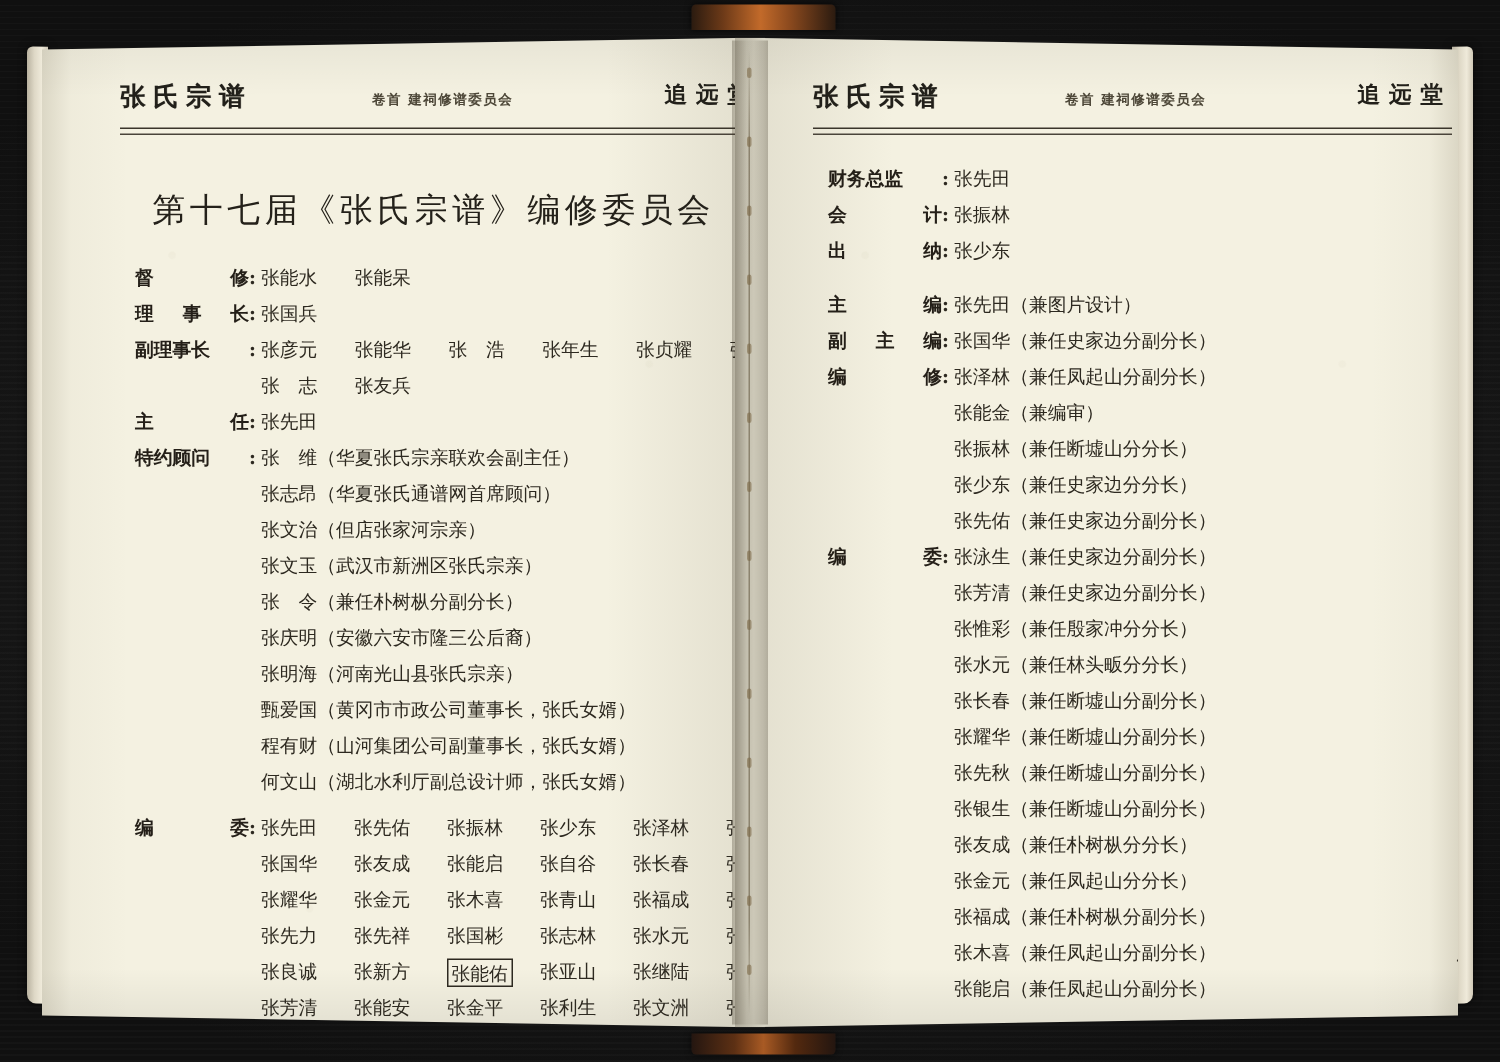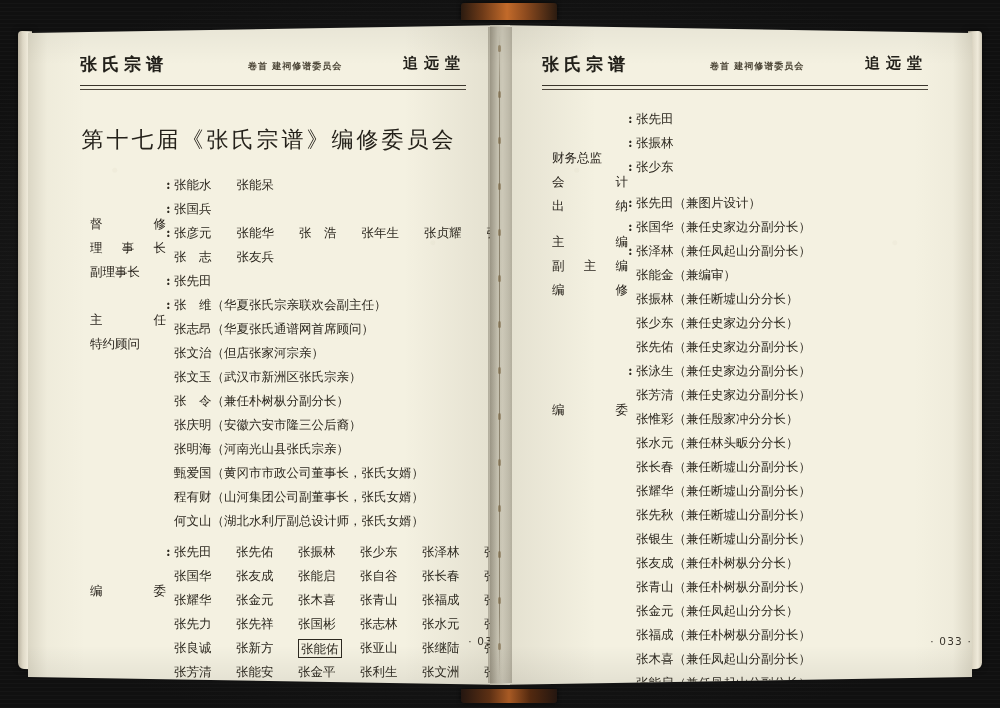--- a/index.html
+++ b/index.html
@@ -59,21 +59,21 @@
     background:rgba(120,100,66,.55);}
   .headband{position:absolute;left:443px;width:96px;height:17px;
     background:linear-gradient(90deg,#2b1b10,#6d3a18 22%,#c26a2a 48%,#8c4a1e 68%,#2b1b10);
     box-shadow:0 0 4px rgba(0,0,0,.7);}
   .headband.top{top:-22px;border-radius:3px 3px 0 0;}
   .headband.bot{bottom:-18px;height:14px;border-radius:0 0 3px 3px;
     background:linear-gradient(90deg,#241610,#5d3014 30%,#a85a24 50%,#53290f 72%,#241610);}
 
   
   .pg-inner{position:absolute;left:0;top:0;width:482px;height:660px;
-    color:#2e2a22;}
+    color:#2e2a22;padding-left:40px;}
   .hdr{position:absolute;left:52px;right:44px;top:28px;height:30px;}
   .hdr-title{position:absolute;left:0;top:0;font-size:17px;font-weight:bold;
     letter-spacing:5px;font-family:"DejaVu Serif","Liberation Serif",serif;
     color:#22201a;text-shadow:.4px .3px 0 rgba(0,0,0,.25);}
   .hdr-sub{position:absolute;left:168px;top:7px;font-size:9px;letter-spacing:1px;
     color:#4d4738;font-family:"DejaVu Serif","Liberation Serif",serif;font-weight:bold;}
   .hdr-hall{position:absolute;right:0;top:1px;font-size:15px;font-weight:bold;
     letter-spacing:6px;font-family:"DejaVu Serif","Liberation Serif",serif;color:#22201a;}
   .hdr-rule{position:absolute;left:52px;right:44px;top:60px;height:3px;
     border-top:1.6px solid #3a352b;border-bottom:.8px solid #4a443a;}
@@ -81,22 +81,22 @@
   .doc-title{position:absolute;left:0;right:0;top:100px;text-align:center;
     font-size:22px;letter-spacing:3px;color:#24211a;
     font-family:"DejaVu Serif","Liberation Serif",serif;}
 
   .body{position:absolute;left:62px;right:30px;font-size:12.5px;
     font-family:"DejaVu Serif","Liberation Serif",serif;color:#2d2920;}
   .page.left .body{top:148px;}
   .page.right .body{top:82px;}
 
   .row{display:flex;align-items:flex-start;height:24px;line-height:24px;}
-  .lbl{width:76px;flex:0 0 76px;font-weight:normal;color:#241f18;
-       display:flex;justify-content:space-between;margin-top:39px;}
+  .lbl{width:76px;flex:0 0 76px;font-weight:bold;color:#241f18;
+       display:flex;justify-content:space-between;}
   .lbl span{display:inline-block;}
   .lbl.plain{display:block;text-align:left;}
   .colon{width:8px;flex:0 0 8px;font-weight:bold;}
   .val{flex:1;white-space:nowrap;}
   .indent{margin-left:84px;}
   .gap{height:12px;}
   .gap-s{height:7px;}
 
   
   .grid{display:grid;grid-template-columns:repeat(6,62px);}
@@ -348,21 +348,20 @@
 
           <div id="committee-rest">
               <div class="row indent">张芳清（兼任史家边分副分长）</div>
               <div class="row indent">张惟彩（兼任殷家冲分分长）</div>
               <div class="row indent">张水元（兼任林头畈分分长）</div>
               <div class="row indent">张长春（兼任断墟山分副分长）</div>
               <div class="row indent">张耀华（兼任断墟山分副分长）</div>
               <div class="row indent">张先秋（兼任断墟山分副分长）</div>
               <div class="row indent">张银生（兼任断墟山分副分长）</div>
               <div class="row indent">张友成（兼任朴树枞分分长）</div>
-              <div class="row indent">张青山（兼任朴树枞分副分长）</div>
               <div class="row indent">张金元（兼任凤起山分分长）</div>
               <div class="row indent">张福成（兼任朴树枞分副分长）</div>
               <div class="row indent">张木喜（兼任凤起山分副分长）</div>
               <div class="row indent">张能启（兼任凤起山分副分长）</div>
             </div>
 
         </div>
 
         <div class="pgnum">· 033 ·</div>
       </div>

